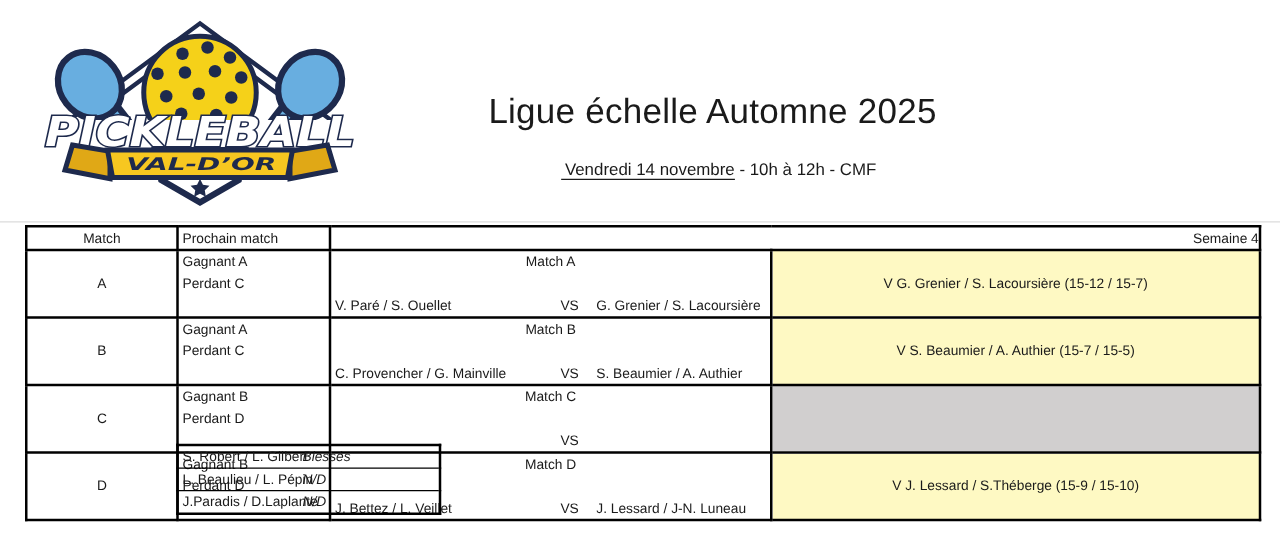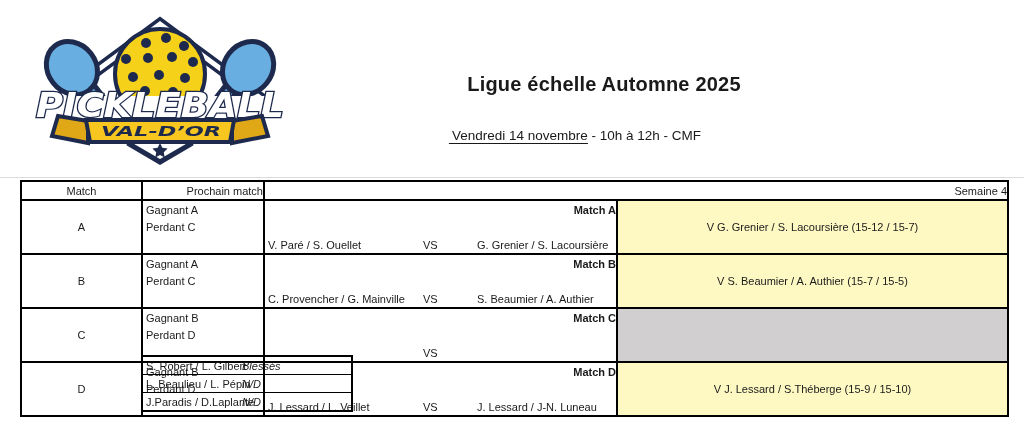--- a/index.html
+++ b/index.html
@@ -5,48 +5,48 @@
   html,body { margin:0; padding:0; }
   body {
     width:1024px; height:434px; background:#ffffff; position:relative;
     font-family:"Liberation Sans", sans-serif; color:#1a1a1a; overflow:hidden;
   }
   .page-split { position:absolute; left:0; top:177px; width:1024px; height:1px; background:#dcdcdc; }
 
   .logo { position:absolute; left:25px; top:12px; width:260px; height:156px; }
 
   .title {
-    position:absolute; left:604px; top:73px; transform:translateX(-50%);
-    font-size:20px; font-weight:700; white-space:nowrap; letter-spacing:0.2px;
+    position:absolute; left:570px; top:73px; transform:translateX(-50%);
+    font-size:28px; font-weight:400; white-space:nowrap; letter-spacing:0.2px;
   }
   .subtitle {
     position:absolute; left:575px; top:128px; transform:translateX(-50%);
     font-size:13.5px; white-space:nowrap;
   }
   .sub-bold { font-weight:normal; border-bottom:1.6px solid #1a1a1a; padding-left:3px; }
 
   table.main {
     position:absolute; left:20px; top:180px; width:987px;
     border-collapse:collapse; table-layout:fixed; font-size:11px;
   }
   table.main td { border:2px solid #000; padding:0; overflow:hidden; }
   tr.hdr { height:19px; }
   tr.hdr .h-match { text-align:center; }
-  tr.hdr .h-next { text-align:right; padding-left:3px; }
+  tr.hdr .h-next { text-align:left; padding-left:3px; }
   tr.hdr .h-week { text-align:right; }
   tr.match-row { height:36px; }
   .c-match { text-align:center; vertical-align:middle; }
   .c-next { vertical-align:top; }
   .c-next div { line-height:17px; padding-left:3px; white-space:nowrap; }
   .c-next { padding-top:1px !important; }
   .c-game { vertical-align:top; padding-top:1px !important; }
-  .game-top { line-height:17px; text-align:right;font-weight:bold; }
+  .game-top { line-height:17px; text-align:center; }
   .game-bottom { display:grid; grid-template-columns:158px 40px 1fr; line-height:16px;margin-top:18px; }
   .game-bottom .pl { padding-left:3px; white-space:nowrap; }
-  .game-bottom .vs { text-align:left; }
+  .game-bottom .vs { text-align:right; }
   .game-bottom .pr { padding-left:14px; white-space:nowrap; }
   .c-result { text-align:center; vertical-align:middle; }
   .res-win { background:#fef9c3; }
   .res-pending { background:#D1CFCF; }
 
   table.side {
     position:absolute; left:141px; top:355px; width:212px;
     border-collapse:collapse; font-size:11px; border:2px solid #000;
   }
   table.side td { border:1px solid #000; height:17px; padding:0 0 0 3px; white-space:nowrap; }
@@ -177,21 +177,21 @@
 
   <tr class="match-row">
     <td class="c-match">D</td>
     <td class="c-next">
       <div>Gagnant B</div>
       <div>Perdant D</div>
     </td>
     <td class="c-game">
       <div class="game-top">Match D</div>
       <div class="game-bottom">
-        <span class="pl">J. Lessard / L. Veillet</span>
+        <span class="pl">J. Bettez / L. Veillet</span>
         <span class="vs">VS</span>
         <span class="pr">J. Lessard / J-N. Luneau</span>
       </div>
     </td>
     <td class="c-result res-win">V J. Lessard / S.Théberge (15-9 / 15-10)</td>
   </tr>
 </tbody>
   </table>
 
 <table class="side">

